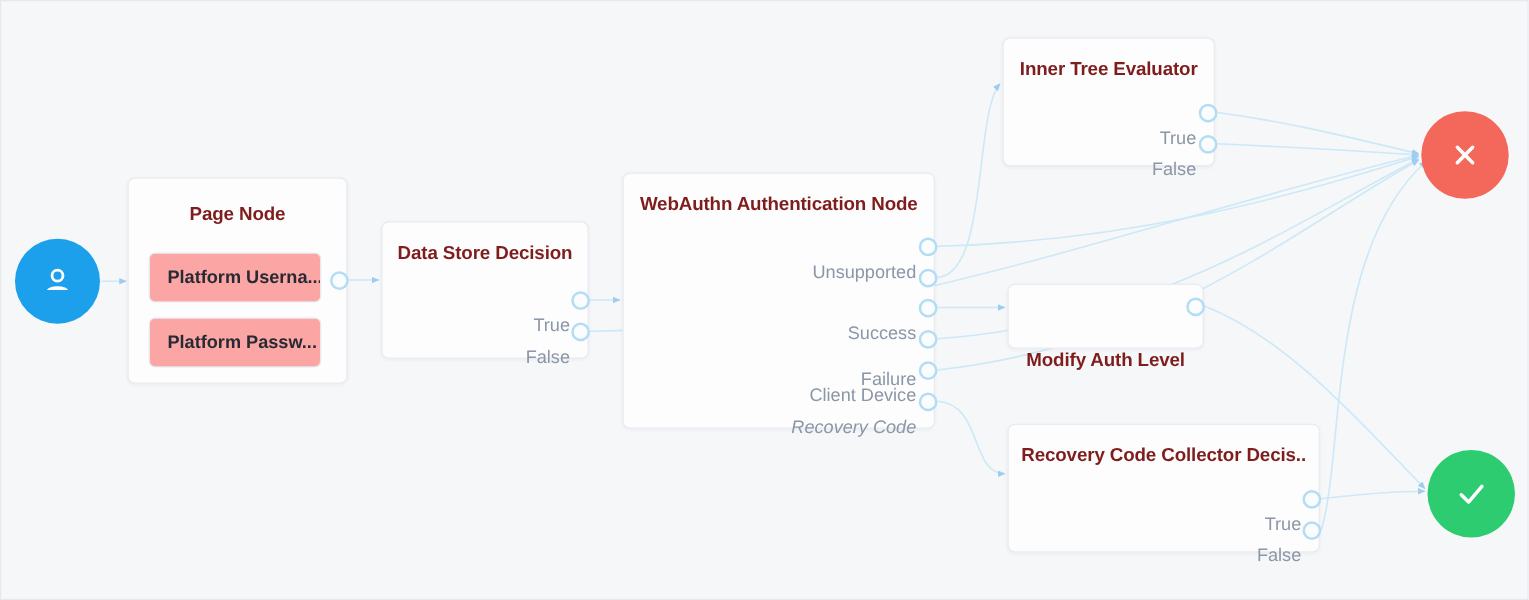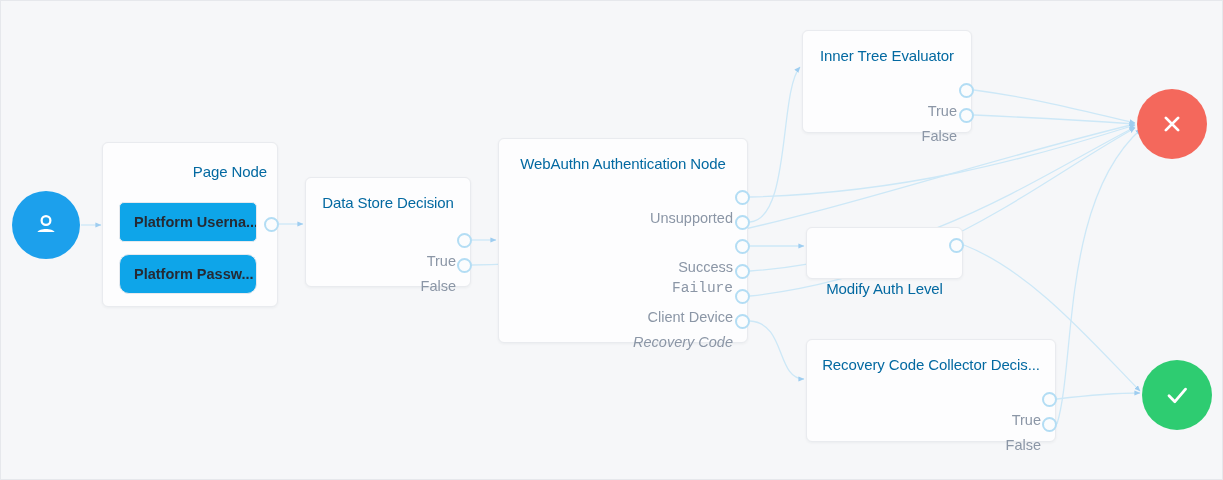--- a/index.html
+++ b/index.html
@@ -27,22 +27,22 @@
   .node {
     position: absolute;
     background: #fdfdfe;
     border: 1px solid #e9ebef;
     border-radius: 6px;
     box-sizing: border-box;
     box-shadow: 0 1px 3px rgba(20,30,50,0.05);
   }
   .node-title {
     font-size: 15px;
-    font-weight: normal;
-    color: #0369a1;
+    font-weight: bold;
+    color: #7f1d1d;
     text-align: center;
     letter-spacing: -0.1px;
     white-space: nowrap;
     overflow: hidden;
   }
   .out-row {
     position: absolute;
     right: 14px;
     font-size: 14.5px;
     color: #8b96a6;
@@ -51,21 +51,21 @@
     line-height: 18px;
     margin-top: 20px;
   }
   .field {
     position: absolute;
     left: 16px;
     right: 20px;
     height: 40px;
     border: 1px solid #e6e9ee;
     border-radius: 5px;
-    background: #0ea5e9;
+    background: #fca5a5;
     display: flex;
     align-items: center;
     padding-left: 14px;
     box-sizing: border-box;
     font-size: 14.5px;
     color: #262a33;
     font-weight: bold;
     white-space: nowrap;
     overflow: hidden;
   }
@@ -118,37 +118,37 @@
         <path d="M 973 89 C 1040 98 1090 112 1134 122" stroke="#cde8f7" marker-end="url(#arrow)"></path>
         <path d="M 973 114 C 1040 117 1090 120 1134 123" stroke="#cde8f7" marker-end="url(#arrow)"></path>
         <path d="M 963 244 C 1030 270 1090 340 1139 390" stroke="#cde8f7" marker-end="url(#arrow)"></path>
         <path d="M 1056 398 C 1090 394 1115 392 1139 392" stroke="#cde8f7" marker-end="url(#arrow)"></path>
         <path d="M 1056 423 C 1075 360 1060 200 1140 128" stroke="#cde8f7" marker-end="url(#arrow)"></path>
       </g>
   </svg>
 
   <div id="nodes-layer">
       <div class="node" style="left: 101px; top: 141px; width: 176px; height: 165px;">
-        <div class="node-title" style="position: absolute; left: 10px; right: 10px; top: 20px; text-align: right;">Page Node</div>
+        <div class="node-title" style="position: absolute; left: 10px; right: 10px; top: 20px;">Page Node</div>
         <div class="field" style="top: 59px;">Platform Userna...</div>
-        <div class="field" style="top: 111px; border-radius: 10px;">Platform Passw...</div>
+        <div class="field" style="top: 111px;">Platform Passw...</div>
       </div>
       <div class="port" style="left: 263px; top: 216px; border-color: rgb(179, 221, 244);"></div>
       <div class="node" style="left: 304px; top: 176px; width: 166px; height: 110px;">
         <div class="node-title" style="position: absolute; left: 10px; right: 10px; top: 16px;">Data Store Decision</div>
         <div class="out-row" style="top: 54px;">True</div>
         <div class="out-row" style="top: 79px;">False</div>
       </div>
       <div class="port" style="left: 456px; top: 232px; border-color: rgb(179, 221, 244);"></div>
       <div class="port" style="left: 456px; top: 257px; border-color: rgb(179, 221, 244);"></div>
       <div class="node" style="left: 497px; top: 137px; width: 250px; height: 205px;">
         <div class="node-title" style="position: absolute; left: 10px; right: 10px; top: 16px;">WebAuthn Authentication Node</div>
         <div class="out-row" style="top: 50px;">Unsupported</div>
         <div class="out-row" style="top: 99px;">Success</div>
-        <div class="out-row" style="top: 120px; font-family: Liberation Mono, monospace;">Failure</div>
+        <div class="out-row" style="top: 136px;">Failure</div>
         <div class="out-row" style="top: 149px;">Client Device</div>
         <div class="out-row" style="top: 174px; font-style: italic;">Recovery Code</div>
       </div>
       <div class="port" style="left: 734px; top: 189px; border-color: rgb(179, 221, 244);"></div>
       <div class="port" style="left: 734px; top: 214px; border-color: rgb(179, 221, 244);"></div>
       <div class="port" style="left: 734px; top: 238px; border-color: rgb(179, 221, 244);"></div>
       <div class="port" style="left: 734px; top: 263px; border-color: rgb(179, 221, 244);"></div>
       <div class="port" style="left: 734px; top: 288px; border-color: rgb(179, 221, 244);"></div>
       <div class="port" style="left: 734px; top: 313px; border-color: rgb(179, 221, 244);"></div>
       <div class="node" style="left: 801px; top: 29px; width: 170px; height: 103px;">

